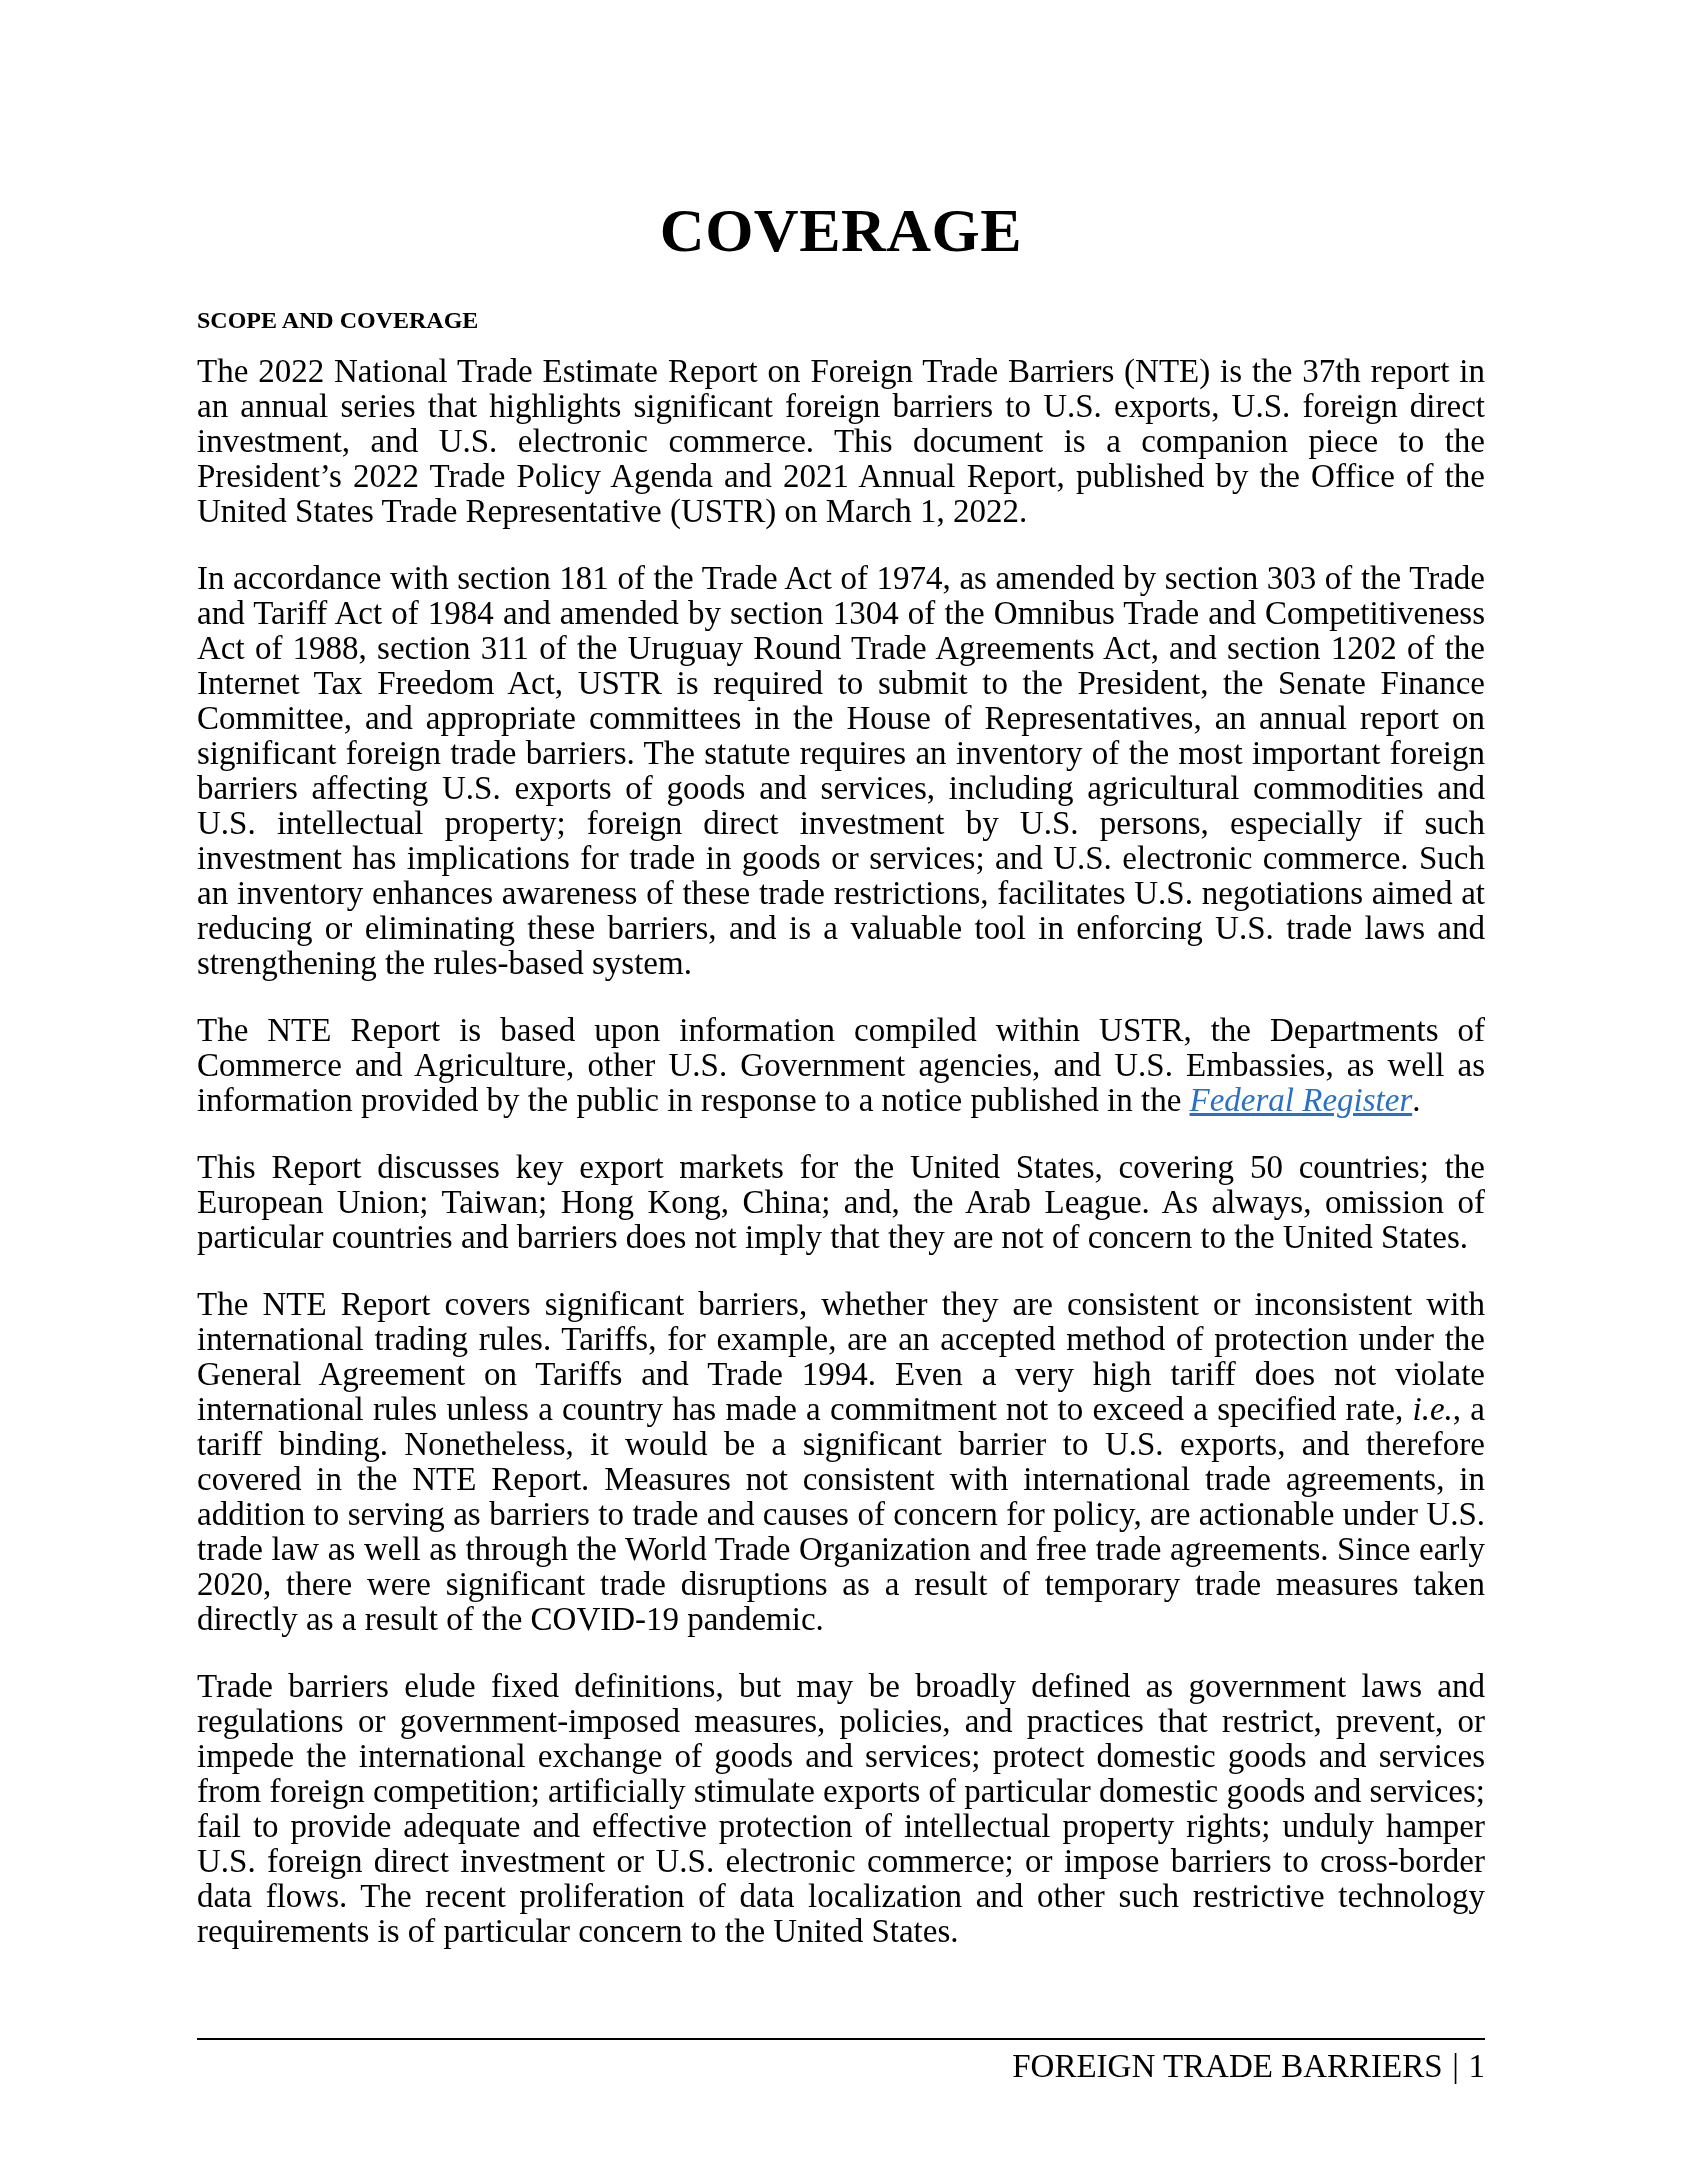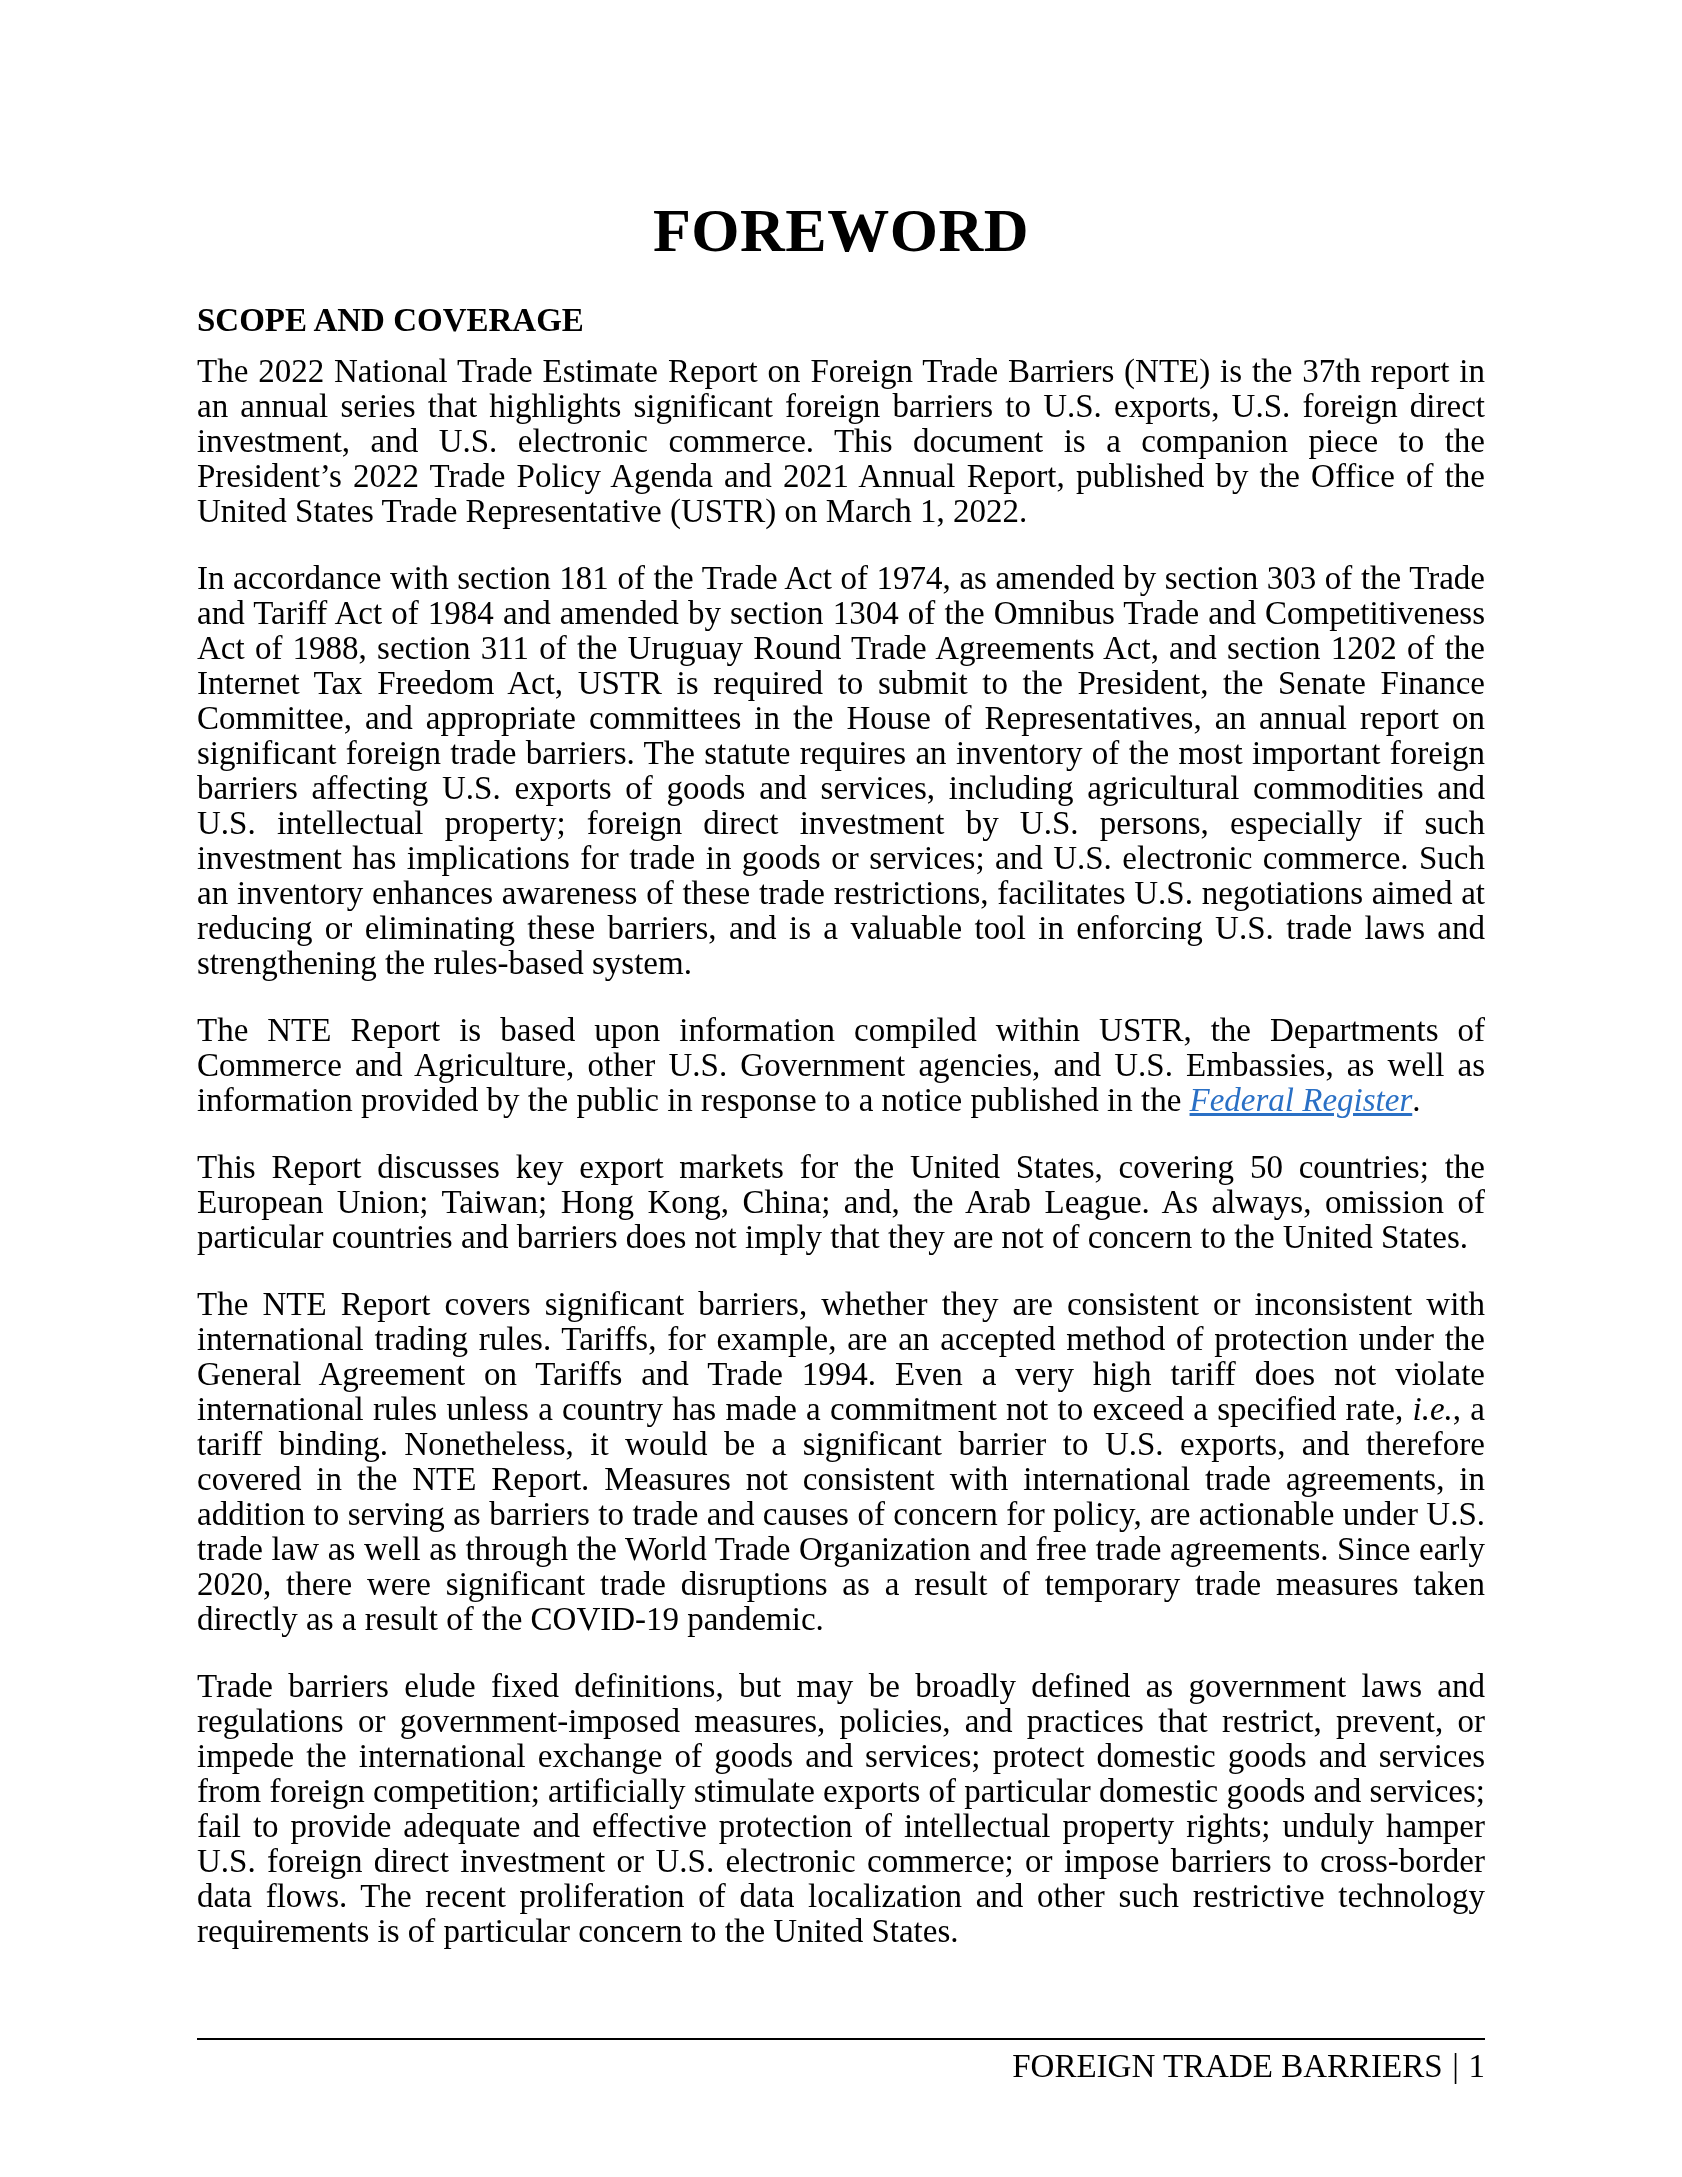--- a/index.html
+++ b/index.html
@@ -21,21 +21,21 @@
   .doc-title {
     margin: 194px 0 0 0;
     font-size: 62px;
     line-height: 72px;
     font-weight: bold;
     text-align: center;
     letter-spacing: 0.5px;
   }
   .section-heading {
     margin: 37px 0 0 0;
-    font-size: 33px;
+    font-size: 24px;
     line-height: 35px;
     font-weight: bold;
   }
   .para {
     margin: 32px 0 0 0;
     font-size: 33px;
     line-height: 35px;
     text-align: justify;
     text-align-last: left;
   }
@@ -64,21 +64,21 @@
     text-align: right;
     white-space: nowrap;
   }
   .footer-text .sep { margin: 0 9.7px; }
 </style>
 </head>
 <body>
 
 <div class="page-content">
 
-  <h1 class="doc-title">FOREWORD</h1>
+  <h1 class="doc-title">COVERAGE</h1>
 
   <h2 class="section-heading">SCOPE AND COVERAGE</h2>
 
   <p class="para first">The 2022 National Trade Estimate Report on Foreign Trade Barriers (NTE) is the 37th report in an annual series that highlights significant foreign barriers to U.S. exports, U.S. foreign direct investment, and U.S. electronic commerce.  This document is a companion piece to the President’s 2022 Trade Policy Agenda and 2021 Annual Report, published by the Office of the United States Trade Representative (USTR) on March 1, 2022.</p>
 
   <p class="para">In accordance with section 181 of the Trade Act of 1974, as amended by section 303 of the Trade and Tariff Act of 1984 and amended by section 1304 of the Omnibus Trade and Competitiveness Act of 1988, section 311 of the Uruguay Round Trade Agreements Act, and section 1202 of the Internet Tax Freedom Act, USTR is required to submit to the President, the Senate Finance Committee, and appropriate committees in the House of Representatives, an annual report on significant foreign trade barriers.  The statute requires an inventory of the most important foreign barriers affecting U.S. exports of goods and services, including agricultural commodities and U.S. intellectual property; foreign direct investment by U.S. persons, especially if such investment has implications for trade in goods or services; and U.S. electronic commerce.  Such an inventory enhances awareness of these trade restrictions, facilitates U.S. negotiations aimed at reducing or eliminating these barriers, and is a valuable tool in enforcing U.S. trade laws and strengthening the rules-based system.</p>
 
   <p class="para"><span>The NTE Report is based upon information compiled within USTR, the Departments of Commerce and Agriculture, other U.S. Government agencies, and U.S. Embassies, as well as information provided by the public in response to a notice published in the </span><a class="doclink" style="color: rgb(42, 112, 197); text-decoration-color: rgb(42, 112, 197);">Federal Register</a><span>.</span></p>
 
   <p class="para">This Report discusses key export markets for the United States, covering 50 countries; the European Union; Taiwan; Hong Kong, China; and, the Arab League.  As always, omission of particular countries and barriers does not imply that they are not of concern to the United States.</p>

